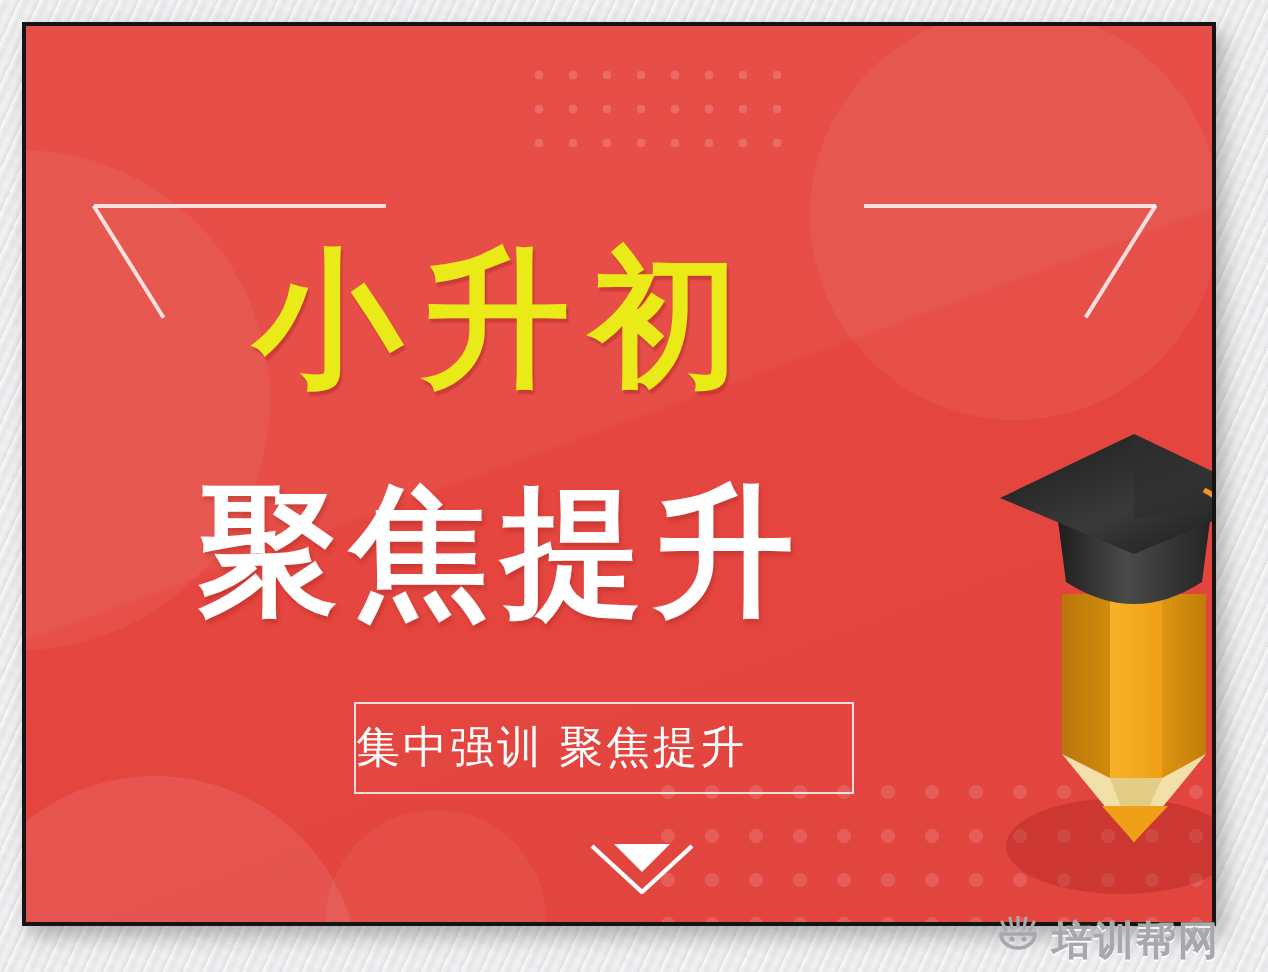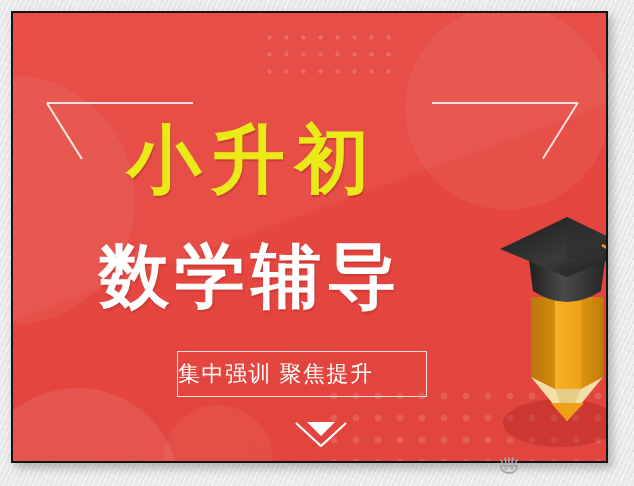--- a/index.html
+++ b/index.html
@@ -191,21 +191,21 @@
 
       <div class="sheen"></div>
 
       <div class="deco-line deco-h deco-left-h"></div>
       <div class="deco-line deco-d deco-left-d"></div>
       <div class="deco-line deco-h deco-right-h"></div>
       <div class="deco-line deco-d deco-right-d"></div>
 
       <div id="headline-block">
         <div id="title-main">小升初</div>
-        <div id="title-sub">数学辅导</div>
+        <div id="title-sub">聚焦提升</div>
       </div>
 
       <div id="tagline-box">
         <span id="tagline-text">集中强训 聚焦提升</span>
       </div>
 
       <div id="chevron-marker">
         <svg width="58" height="30" viewBox="0 0 58 30">
           <polygon points="15,5 43,5 29,19" fill="#ffffff"></polygon>
           <polyline points="4,6 29,29 54,6" fill="none" stroke="#ffffff" stroke-width="2.2"></polyline>
@@ -276,15 +276,16 @@
           <line x1="7" y1="1" x2="8" y2="6"></line>
           <line x1="11" y1="0.5" x2="11" y2="5.5"></line>
           <line x1="15" y1="1" x2="14" y2="6"></line>
           <line x1="19" y1="3" x2="17" y2="7"></line>
         </g>
         <path d="M2.5,9 A8.5,7 0 0 0 19.5,9 Z" fill="none" stroke="#a8a8ac" stroke-width="1.8"></path>
         <circle cx="8" cy="11.5" r="1.3" fill="#a8a8ac"></circle>
         <circle cx="14" cy="11.5" r="1.3" fill="#a8a8ac"></circle>
       </svg>
     </span>
+    <span id="watermark-text">培训帮网</span>
   </div>
 
 </div>
 
 </body></html>

